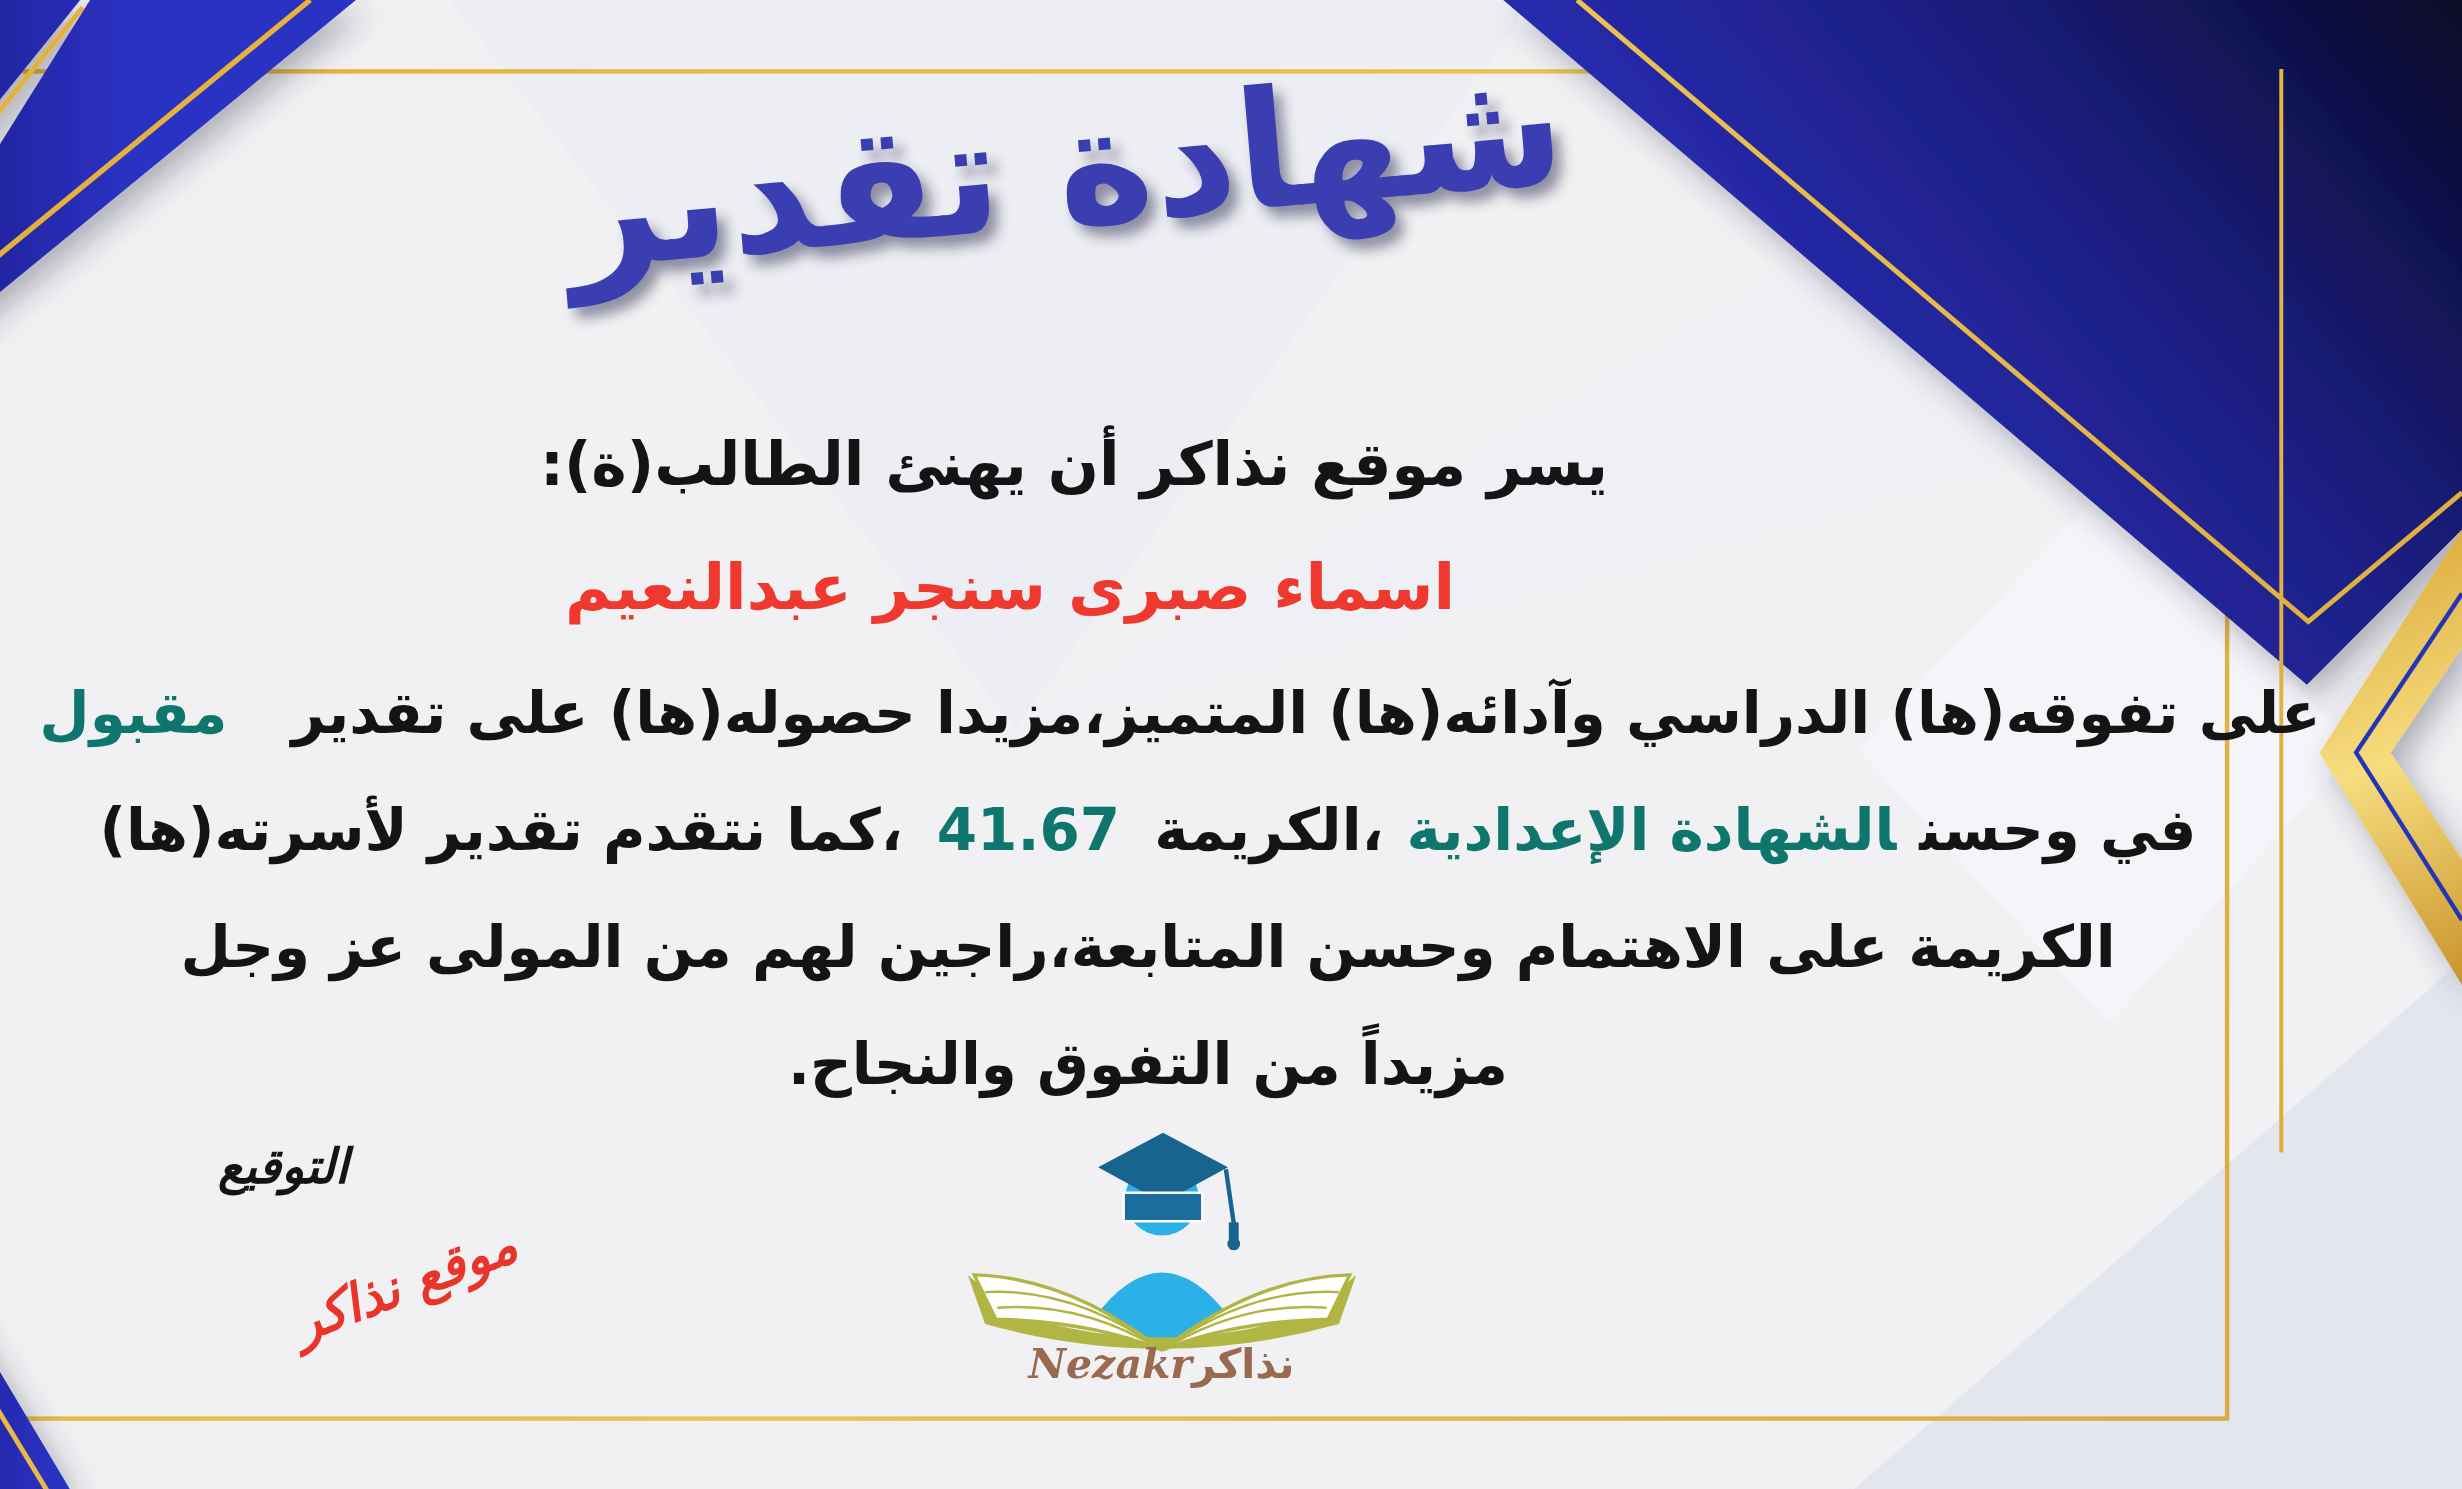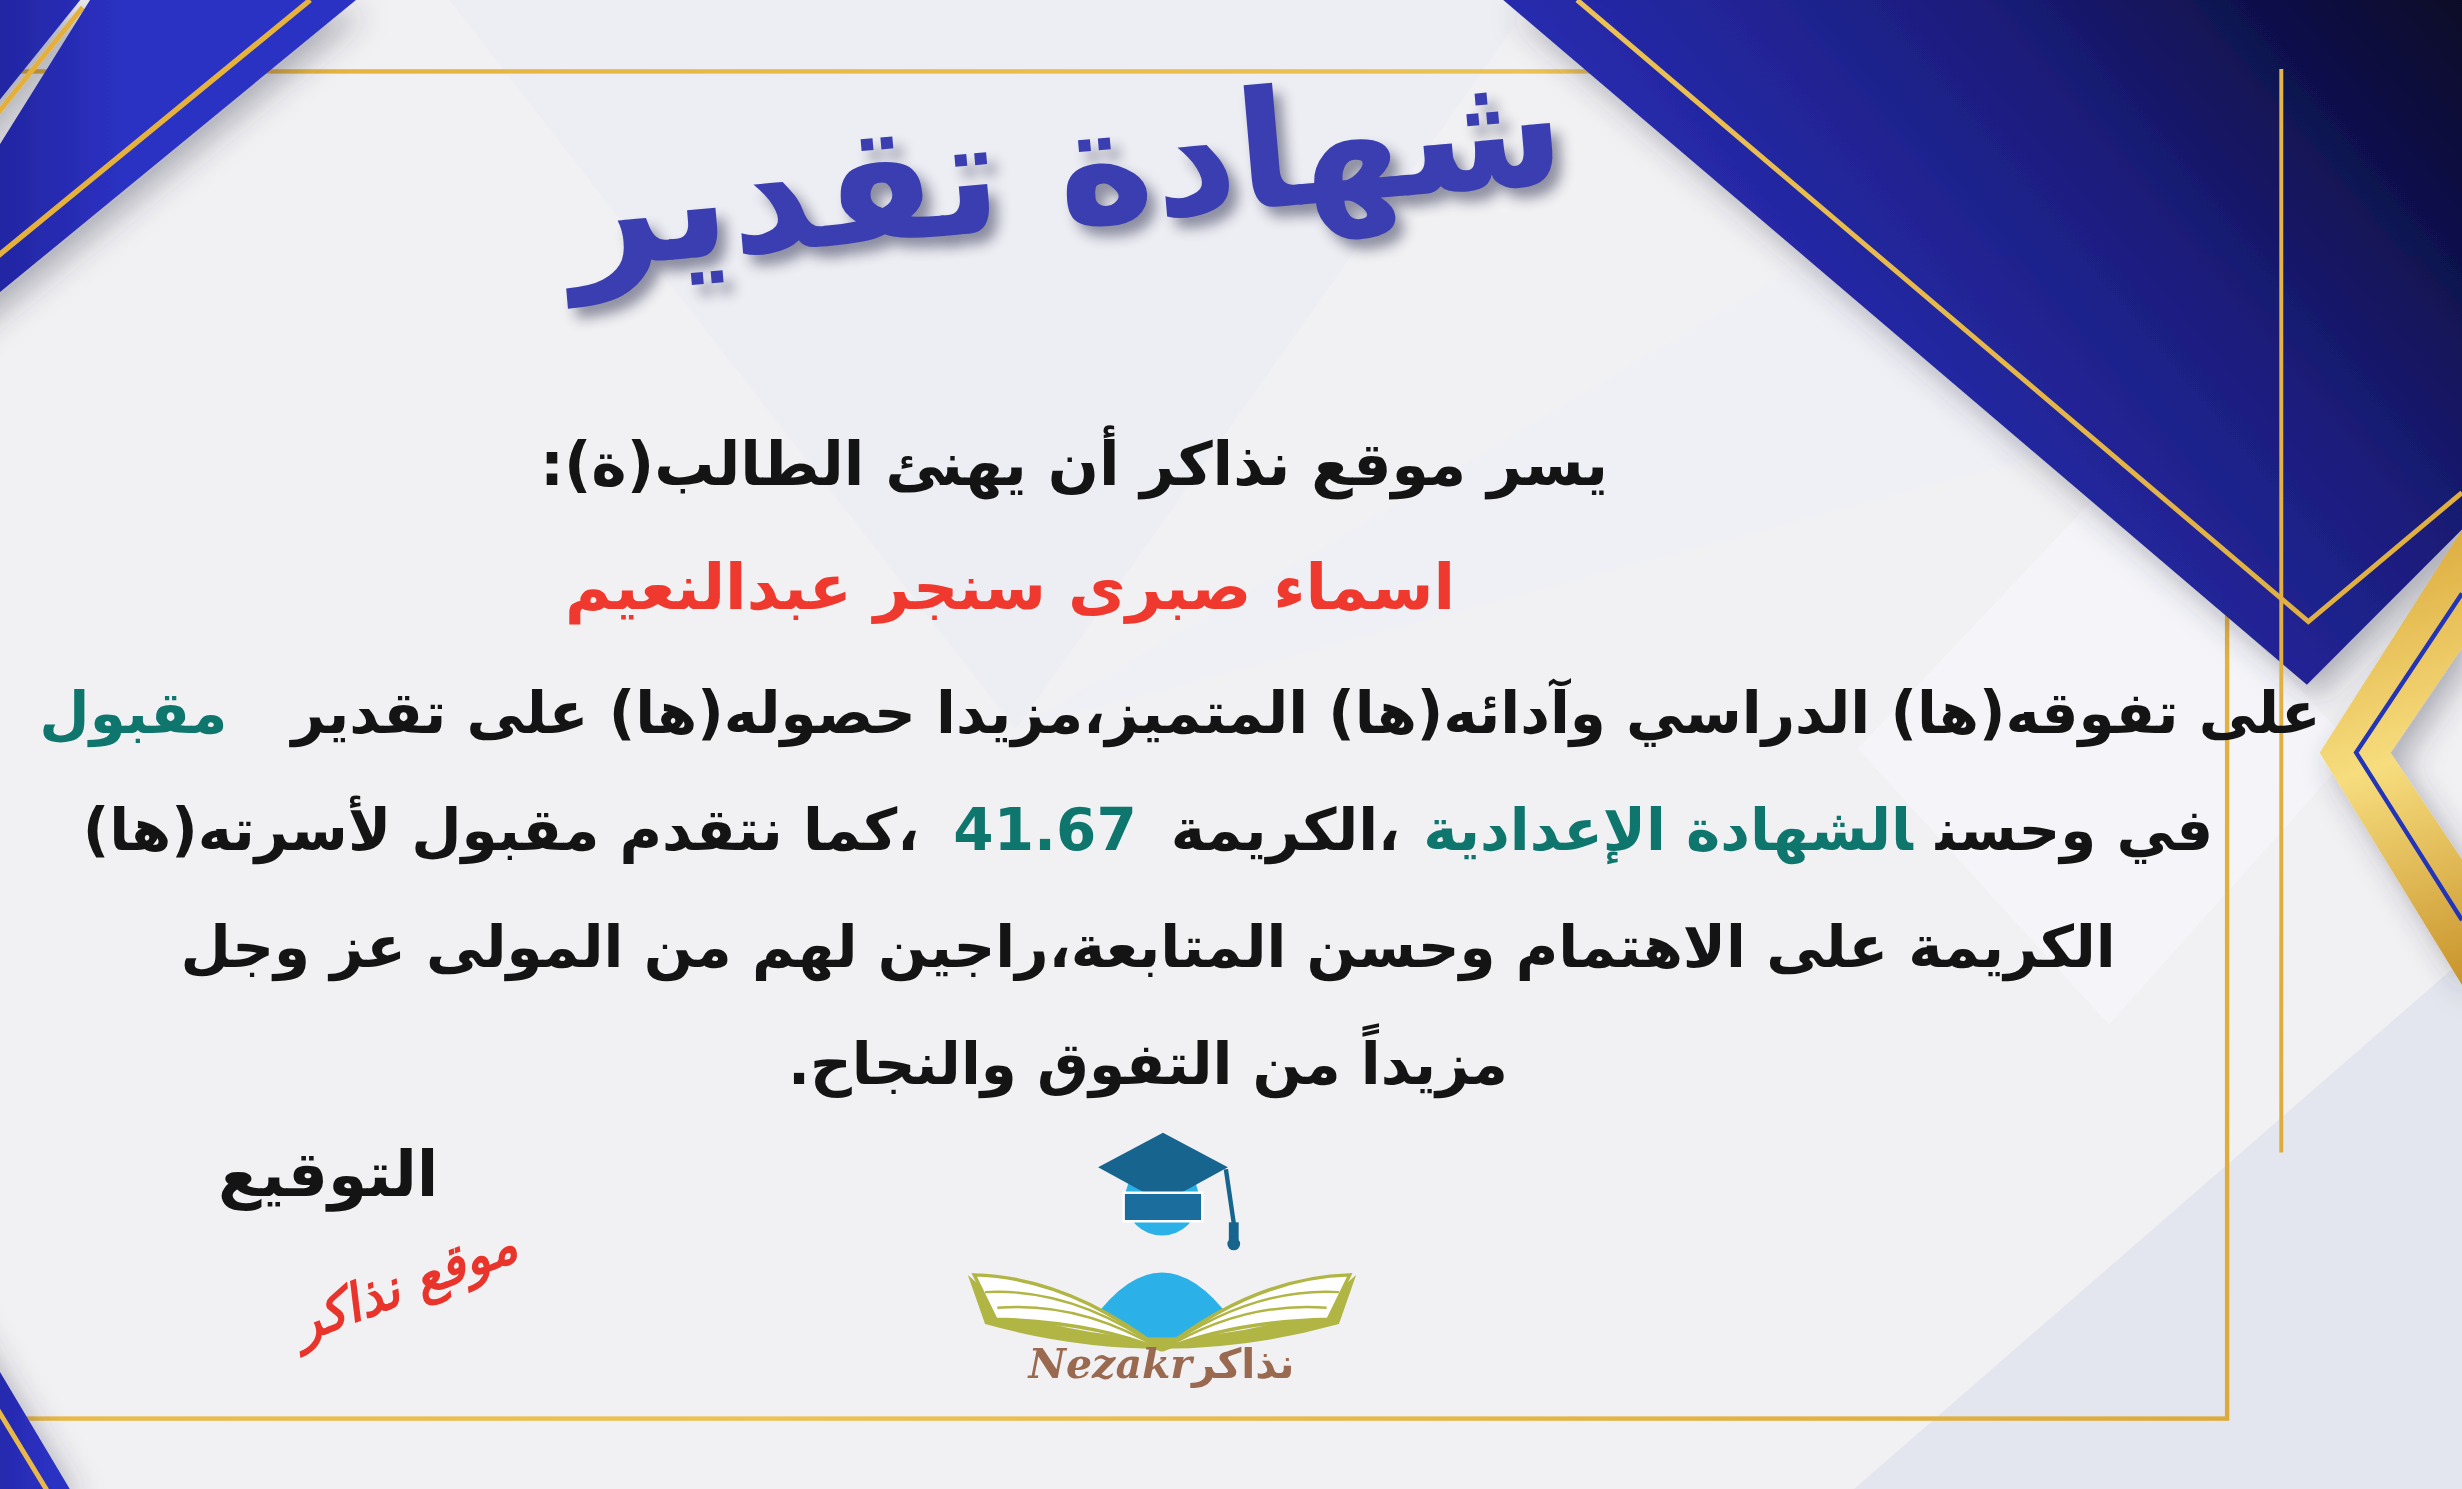--- a/index.html
+++ b/index.html
@@ -43,22 +43,23 @@
     font-size:58px;font-weight:bold;
   }
   .body-line{white-space:nowrap;line-height:117px;}
   .red{color:#0f766e;}
   .gap-lg{margin:0 64px;}
   .gap-md{margin:0 23px;}
   .gap-sm{margin:0 34px;}
 
   .sig-label{
     left:384px;top:1138px;
-    font-size:63px;font-weight:bold;color:#141414;
-    white-space:nowrap;
+    font-size:48px;font-weight:bold;color:#141414;
+    white-space:nowrap;
+    font-style:italic;
   }
   .sig-script{
     left:453px;top:1253px;
     font-size:52px;font-style:italic;font-weight:bold;
     font-family:"DejaVu Serif", serif;
     color:#e8342b;
     transform:rotate(-21deg);
     white-space:nowrap;
   }
   .logo{
@@ -149,21 +150,21 @@
 
   <div class="layer intro">يسر موقع نذاكر أن يهنئ الطالب(ة):</div>
 
   <div class="layer student-name">اسماء صبرى سنجر عبدالنعيم</div>
 
   <div class="layer body-block">
     <div class="body-line">
       <span>على تفوقه(ها) الدراسي وآدائه(ها) المتميز،مزيدا حصوله(ها) على تقدير</span><span class="red gap-lg">مقبول</span>
     </div>
     <div class="body-line">
-      <span>في وحسن</span><span class="red gap-md">الشهادة الإعدادية</span><span>،الكريمة</span><span class="red gap-sm">41.67</span><span>،كما نتقدم مقبول لأسرته(ها)</span>
+      <span>في وحسن</span><span class="red gap-md">الشهادة الإعدادية</span><span>،الكريمة</span><span class="red gap-sm">41.67</span><span>،كما نتقدم تقدير لأسرته(ها)</span>
     </div>
     <div class="body-line">الكريمة على الاهتمام وحسن المتابعة،راجين لهم من المولى عز وجل</div>
     <div class="body-line">مزيداً من التفوق والنجاح.</div>
   </div>
 
   <div class="layer sig-label">التوقيع</div>
   <div class="layer sig-script">موقع نذاكر</div>
 
   <div class="layer logo">
     <svg width="424" height="231" viewBox="0 0 860 470" aria-hidden="true">

